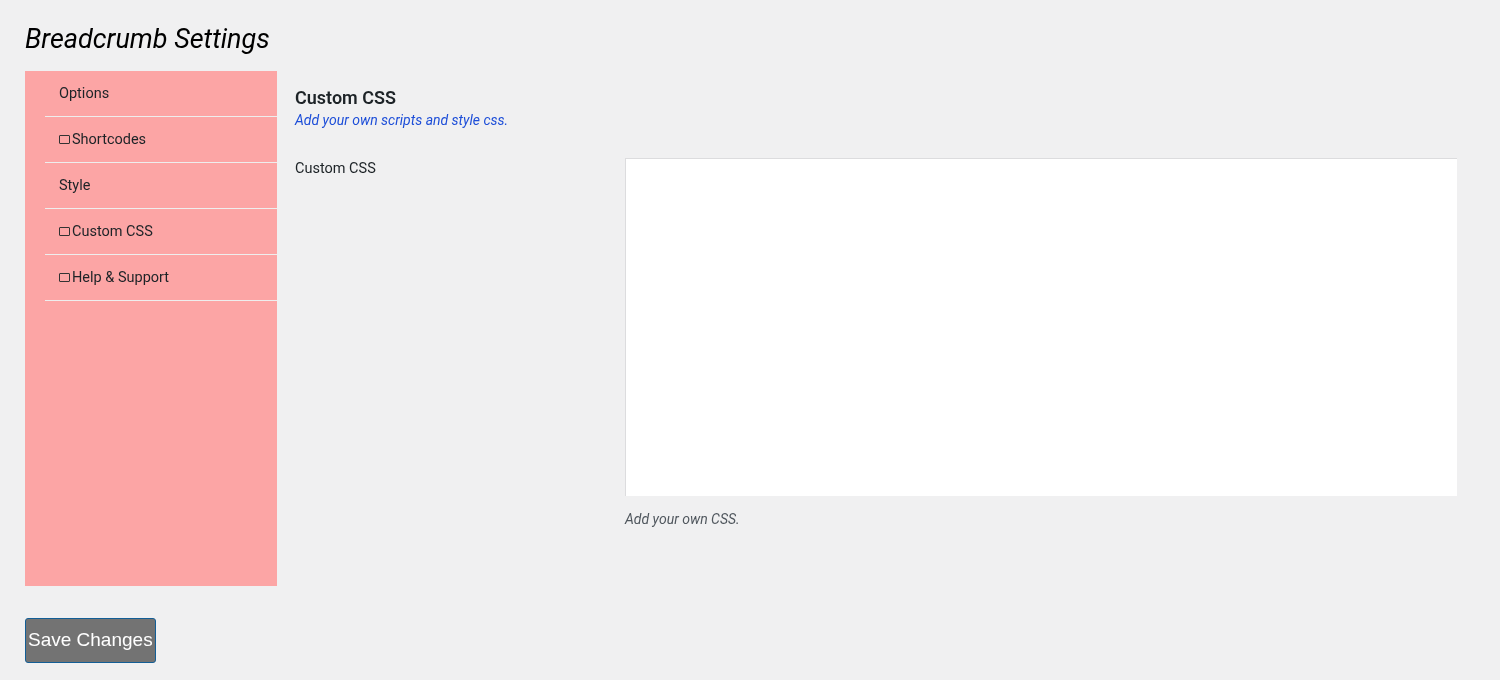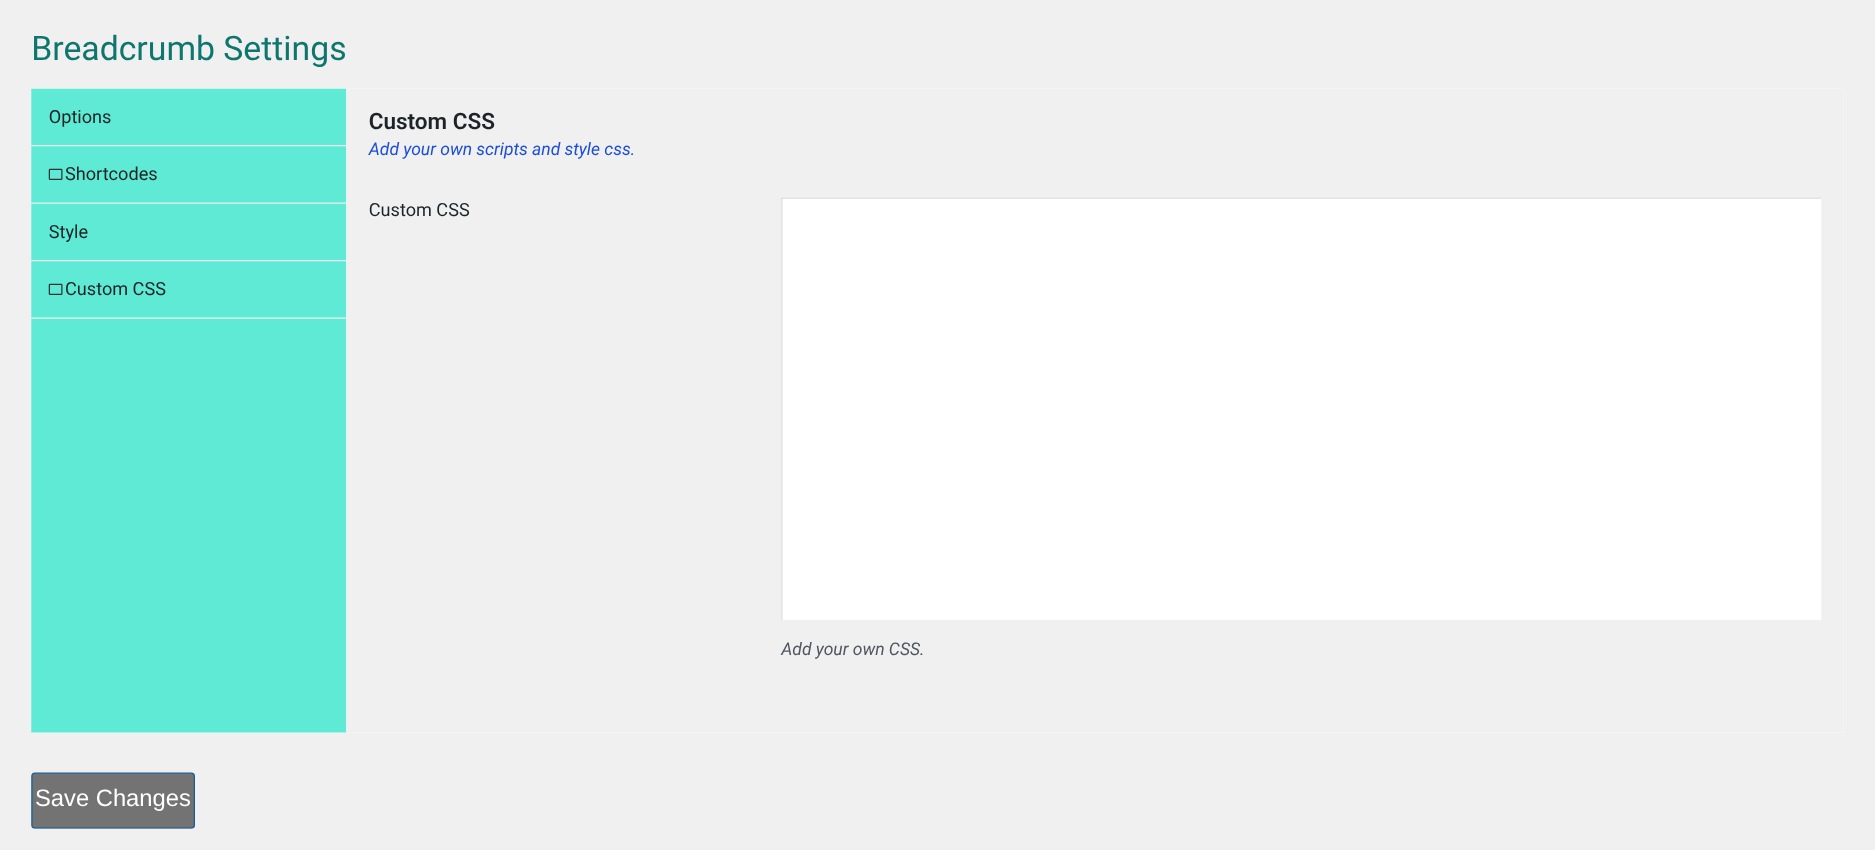--- a/index.html
+++ b/index.html
@@ -12,33 +12,35 @@
       background-color: #f0f0f1;
       color: #1d2327;
       font-size: 14px;
     }
     .page-container {
       padding: 0;
     }
     .page-title {
       font-size: 27px;
       font-weight: 400;
-      color: #0f766e;
+      color: #000000;
       padding: 22px 0 14px 25px;
       line-height: 1.3;
+      font-style: italic;
     }
     .settings-wrapper {
       display: flex;
       margin: 0 25px;
       background: #fff;
     }
     .sidebar {
       width: 252px;
-      background: #5eead4;
+      background: #fca5a5;
       flex-shrink: 0;
+      padding-left: 20px;
     }
     .sidebar-item {
       display: flex;
       align-items: center;
       padding: 14px 14px;
       border-bottom: 1px solid #eee;
       cursor: pointer;
       font-size: 14.5px;
       color: #1d2327;
     }
@@ -136,20 +138,24 @@
 
       <div class="sidebar-item">
         <span>Style</span>
       </div>
 
       <div class="sidebar-item">
         <span class="tab-icon"></span>
         <span>Custom CSS</span>
       </div>
 
+      <div class="sidebar-item">
+        <span class="tab-icon"></span>
+        <span>Help &amp; Support</span>
+      </div>
 
     </div>
 
     <div class="main-content">
       <h2 class="section-title">Custom CSS</h2>
       <p class="section-subtitle">Add your own scripts and style css.</p>
 
       <div class="field-row">
         <div class="field-label">Custom CSS</div>
         <div class="field-control">

